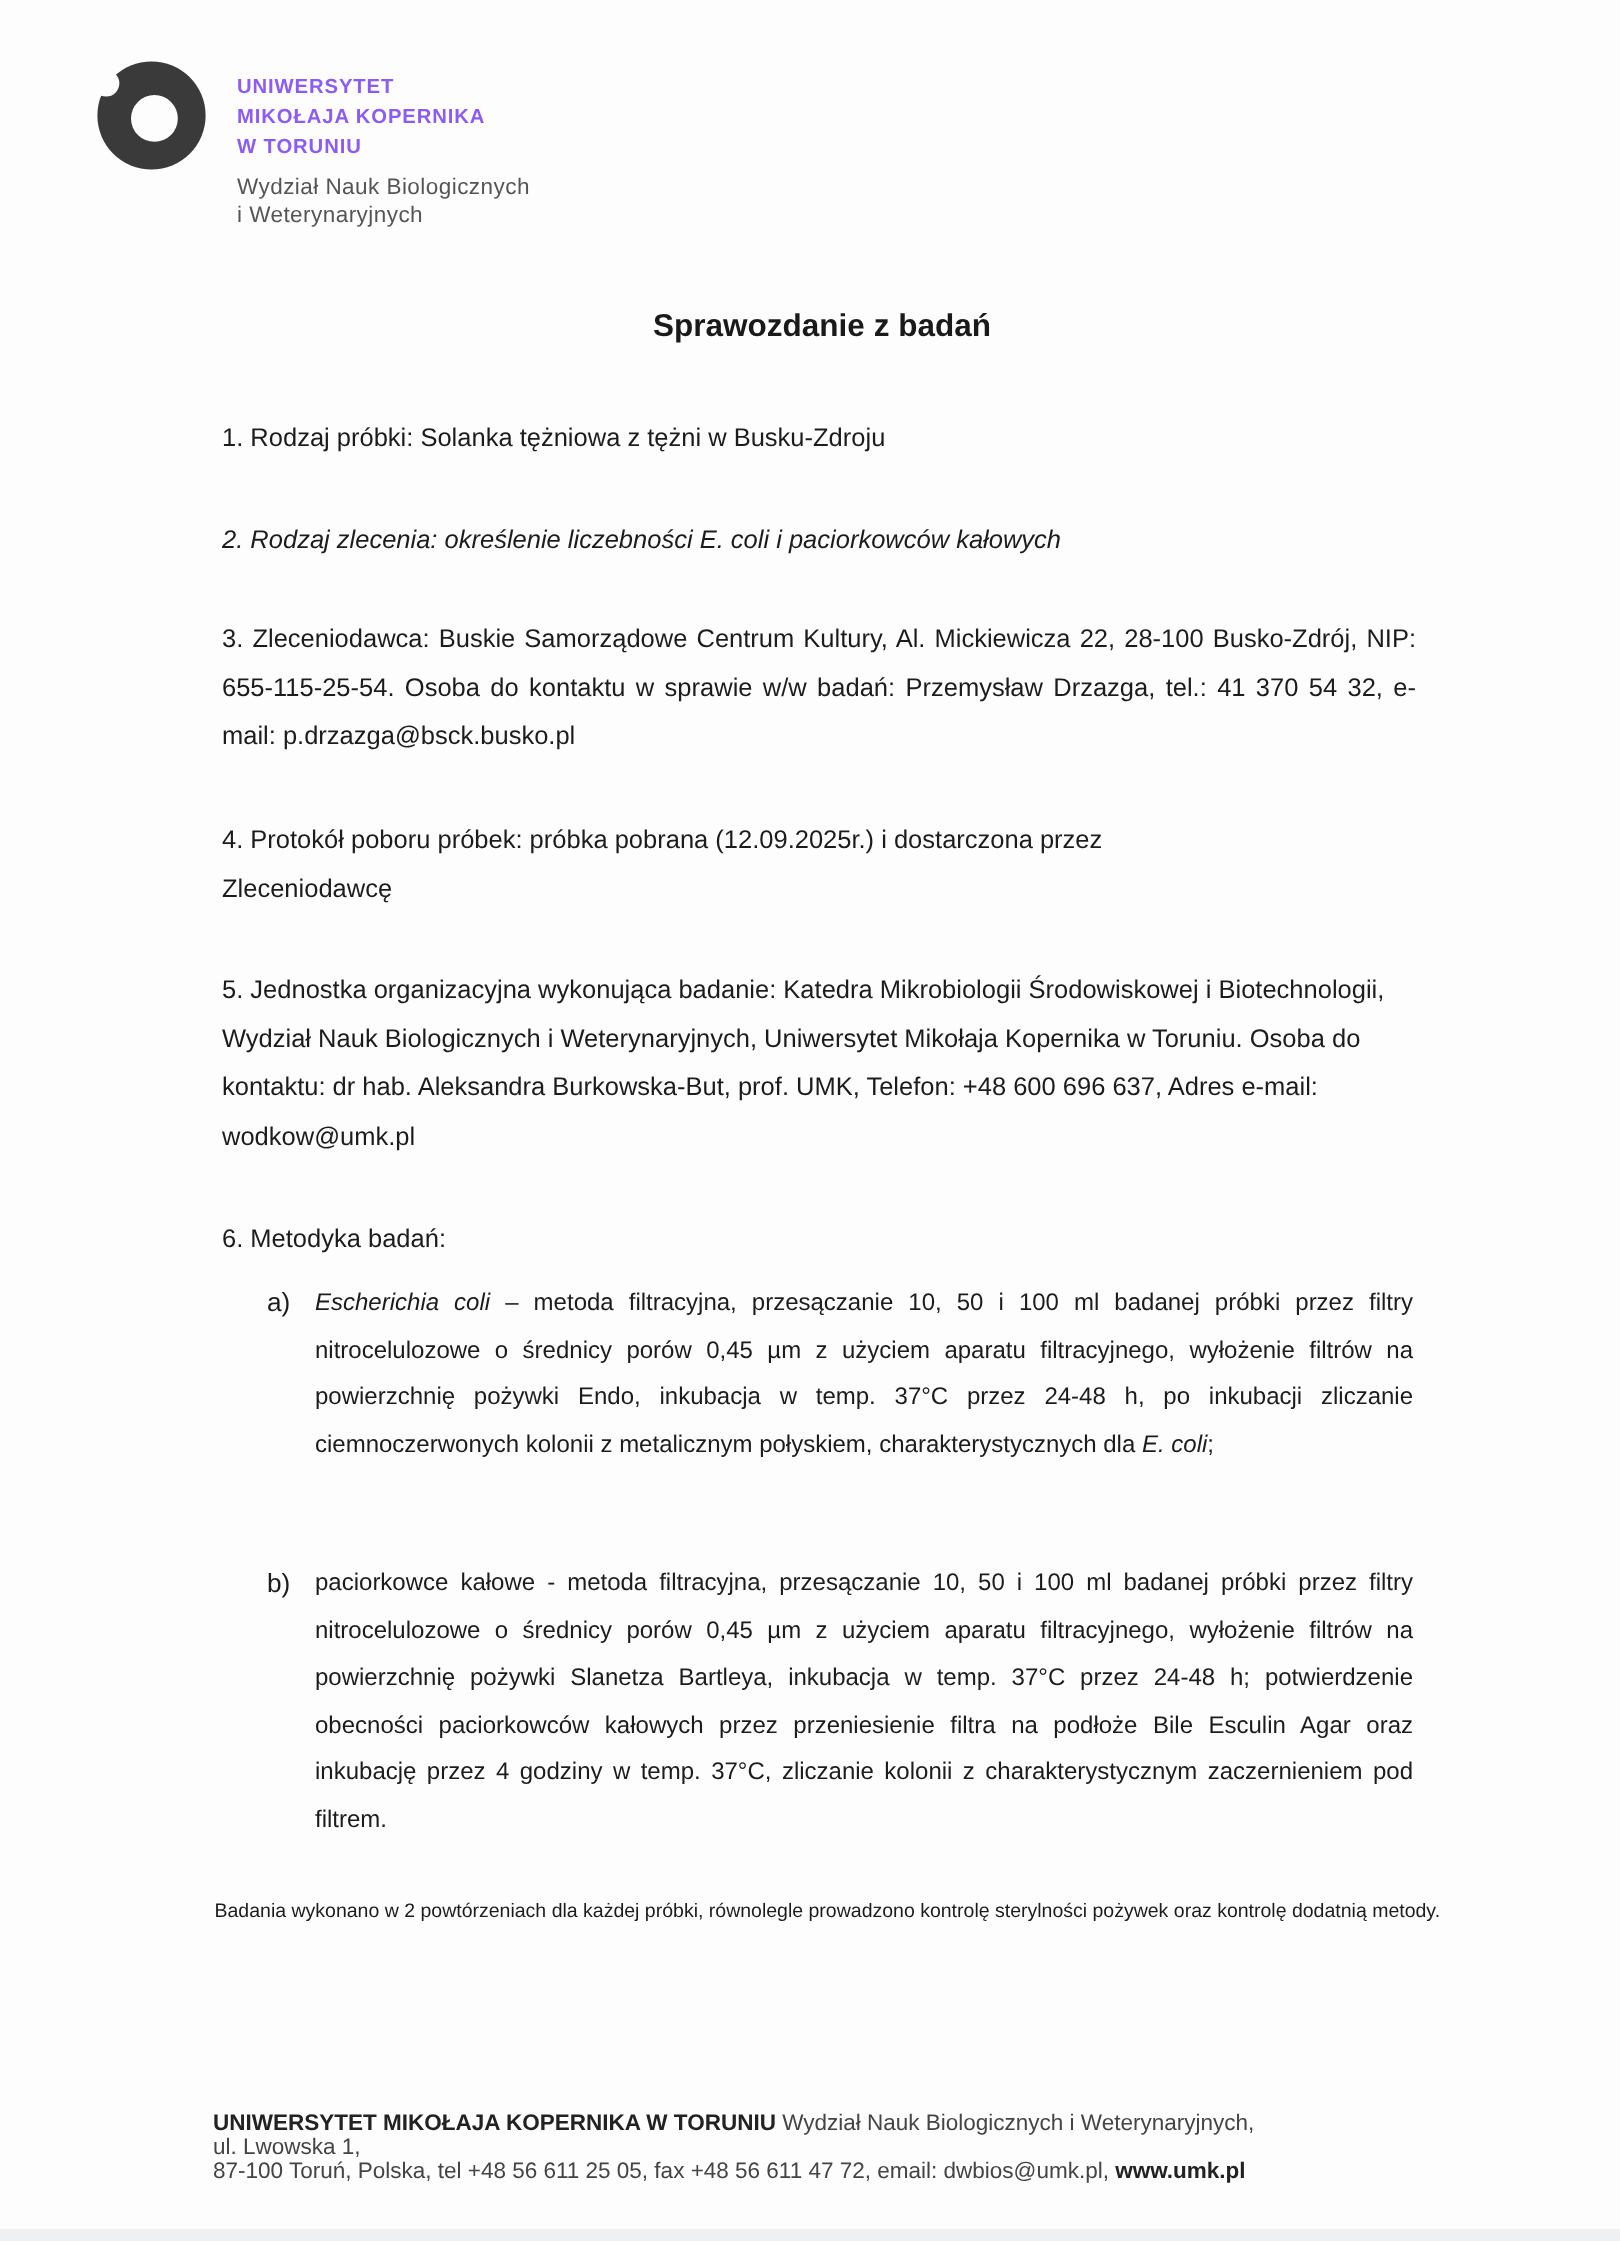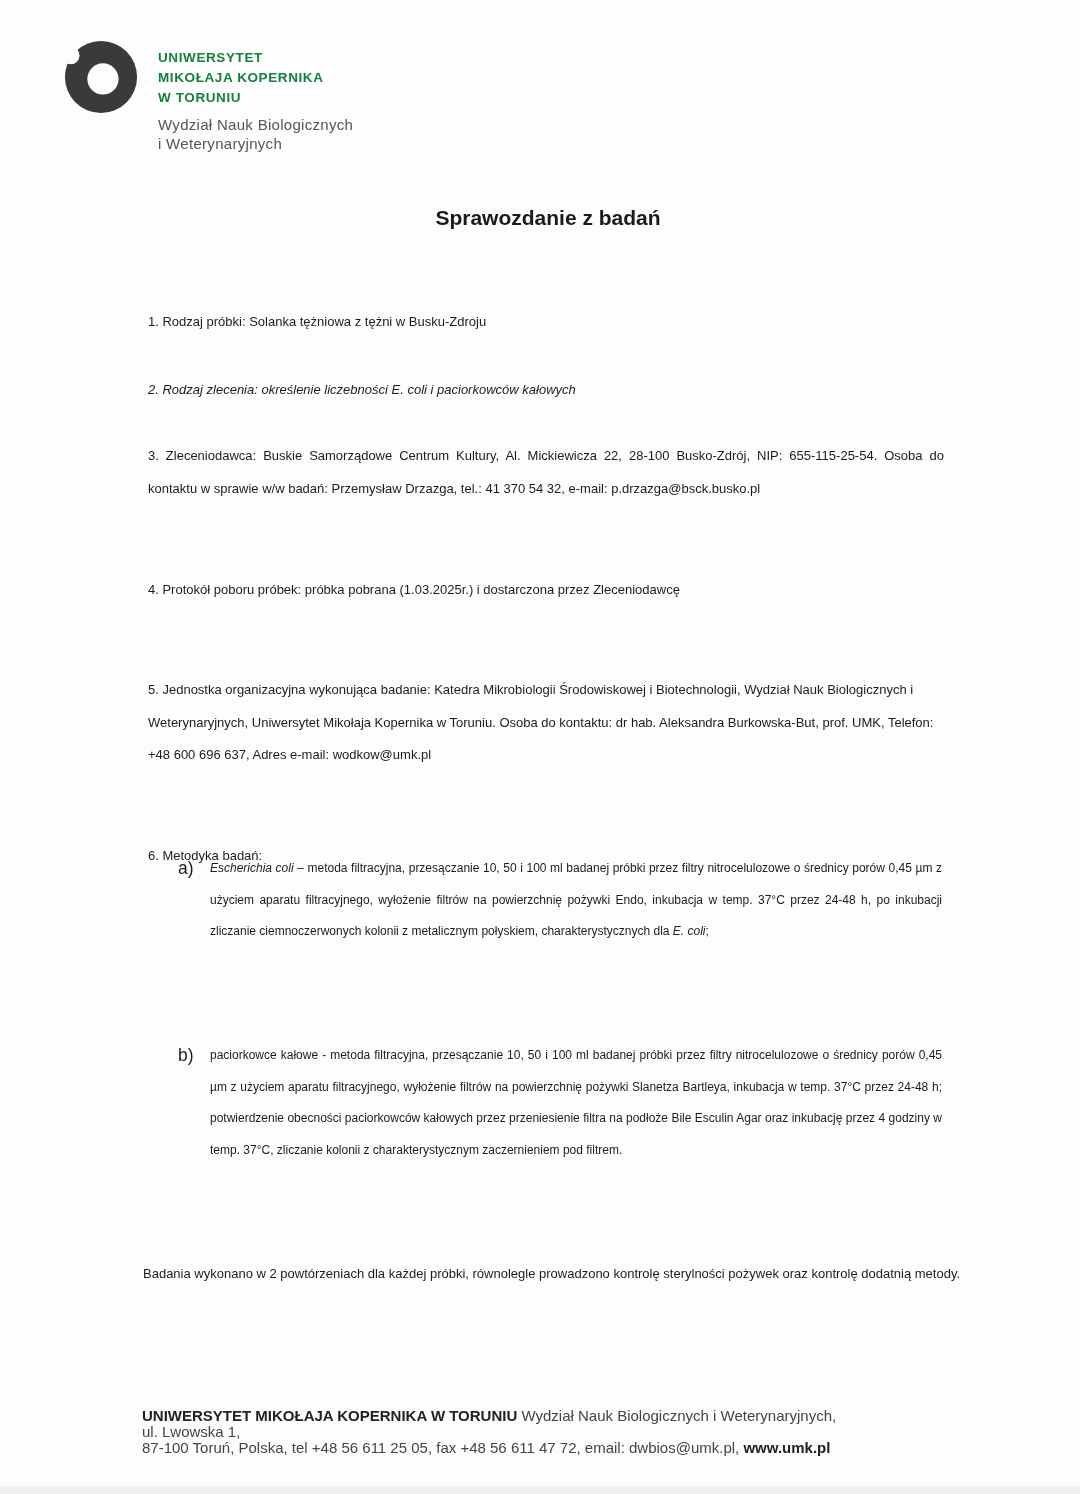--- a/index.html
+++ b/index.html
@@ -2,27 +2,27 @@
 <html><head>
   <meta charset="utf-8">
   <style>
     html, body { margin: 0; padding: 0; }
     body {
       width: 1080px; height: 1494px; background: #fdfdfd; position: relative; overflow: hidden;
       font-family: "Liberation Sans", sans-serif; color: #1c1c1c;
     }
     .logo-mark { position: absolute; left: 62px; top: 38px; width: 78px; height: 78px; }
     .logo-text { position: absolute; left: 158px; top: 48px; }
-    .uni-line { font-size: 13.5px; font-weight: bold; color: #15803d; letter-spacing: 0.6px; line-height: 20px; }
+    .uni-line { font-size: 13.5px; font-weight: bold; color: #8b5cf6; letter-spacing: 0.6px; line-height: 20px; }
     .fac-line { font-size: 15px; color: #555; line-height: 19px; letter-spacing: 0.3px; }
     .fac-first { margin-top: 7px; }
     .title { position: absolute; left: 0; width: 1096px; top: 206px; text-align: center; font-size: 21px; font-weight: bold; color: #1a1a1a; }
-    .para { position: absolute; left: 148px; width: 800px; font-size: 13px; line-height: 32.5px; margin-top: 30px; }
+    .para { position: absolute; left: 148px; width: 800px; font-size: 17px; line-height: 32.5px; }
     .item-label { position: absolute; left: 178px; font-size: 17.5px; line-height: 31.5px; }
-    .item-body { position: absolute; left: 210px; width: 732px; font-size: 12px; line-height: 31.5px; text-align: justify; }
+    .item-body { position: absolute; left: 210px; width: 732px; font-size: 16px; line-height: 31.5px; text-align: justify; }
     .summary { position: absolute; left: 143px; width: 820px; font-size: 13px; line-height: 31px; }
     i { font-style: italic; }
     .footer { position: absolute; left: 142px; top: 1408px; width: 700px; font-size: 15px; line-height: 16px; color: #444; }
     .footer b { color: #222; }
     .bottom-edge { position: absolute; left: 0; right: 0; bottom: 0; height: 8px; background: #eef0f2; }
   </style>
 </head>
 <body>
 
 <svg class="logo-mark" viewBox="0 0 80 80">
@@ -37,21 +37,21 @@
   <div class="uni-line">W TORUNIU</div>
   <div class="fac-line fac-first">Wydział Nauk Biologicznych</div>
   <div class="fac-line">i Weterynaryjnych</div>
 </div>
 
 <div class="title">Sprawozdanie z badań</div>
 
 <div class="para" style="top:276px;">1. Rodzaj próbki: Solanka tężniowa z tężni w Busku-Zdroju</div>
 <div class="para" style="top:344px;font-style:italic;">2. Rodzaj zlecenia: określenie liczebności E. coli i paciorkowców kałowych</div>
 <div class="para" style="top:410px; width:796px; text-align:justify;">3. Zleceniodawca: Buskie Samorządowe Centrum Kultury, Al. Mickiewicza 22, 28-100 Busko-Zdrój, NIP: 655-115-25-54. Osoba do kontaktu w sprawie w/w badań: Przemysław Drzazga, tel.: 41 370 54 32, e-mail: p.drzazga@bsck.busko.pl</div>
-<div class="para" style="top:544px; width:700px;">4. Protokół poboru próbek: próbka pobrana (1.03.2025r.) i dostarczona przez Zleceniodawcę</div>
+<div class="para" style="top:544px; width:700px;">4. Protokół poboru próbek: próbka pobrana (12.09.2025r.) i dostarczona przez Zleceniodawcę</div>
 <div class="para" style="top:644px; width:800px;">5. Jednostka organizacyjna wykonująca badanie: Katedra Mikrobiologii Środowiskowej i Biotechnologii, Wydział Nauk Biologicznych i Weterynaryjnych, Uniwersytet Mikołaja Kopernika w Toruniu. Osoba do kontaktu: dr hab. Aleksandra Burkowska-But, prof. UMK, Telefon: +48 600 696 637, Adres e-mail: wodkow@umk.pl</div>
 <div class="para" style="top:810px;">6. Metodyka badań:</div>
 
 <div class="item-label" style="top:853px;">a)</div>
 <div class="item-body" style="top:853px;"><i>Escherichia coli</i><span> – metoda filtracyjna, przesączanie 10, 50 i 100 ml badanej próbki przez filtry nitrocelulozowe o średnicy porów 0,45 µm z użyciem aparatu filtracyjnego, wyłożenie filtrów na powierzchnię pożywki Endo, inkubacja w temp. 37°C przez 24-48 h, po inkubacji zliczanie ciemnoczerwonych kolonii z metalicznym połyskiem, charakterystycznych dla </span><i>E. coli</i><span>;</span></div>
 
 <div class="item-label" style="top:1040px;">b)</div>
 <div class="item-body" style="top:1040px;">paciorkowce kałowe - metoda filtracyjna, przesączanie 10, 50 i 100 ml badanej próbki przez filtry nitrocelulozowe o średnicy porów 0,45 µm z użyciem aparatu filtracyjnego, wyłożenie filtrów na powierzchnię pożywki Slanetza Bartleya, inkubacja w temp. 37°C przez 24-48 h; potwierdzenie obecności paciorkowców kałowych przez przeniesienie filtra na podłoże Bile Esculin Agar oraz inkubację przez 4 godziny w temp. 37°C, zliczanie kolonii z charakterystycznym zaczernieniem pod filtrem.</div>
 
 <div class="summary" style="top:1258px;">Badania wykonano w 2 powtórzeniach dla każdej próbki, równolegle prowadzono kontrolę sterylności pożywek oraz kontrolę dodatnią metody.</div>

